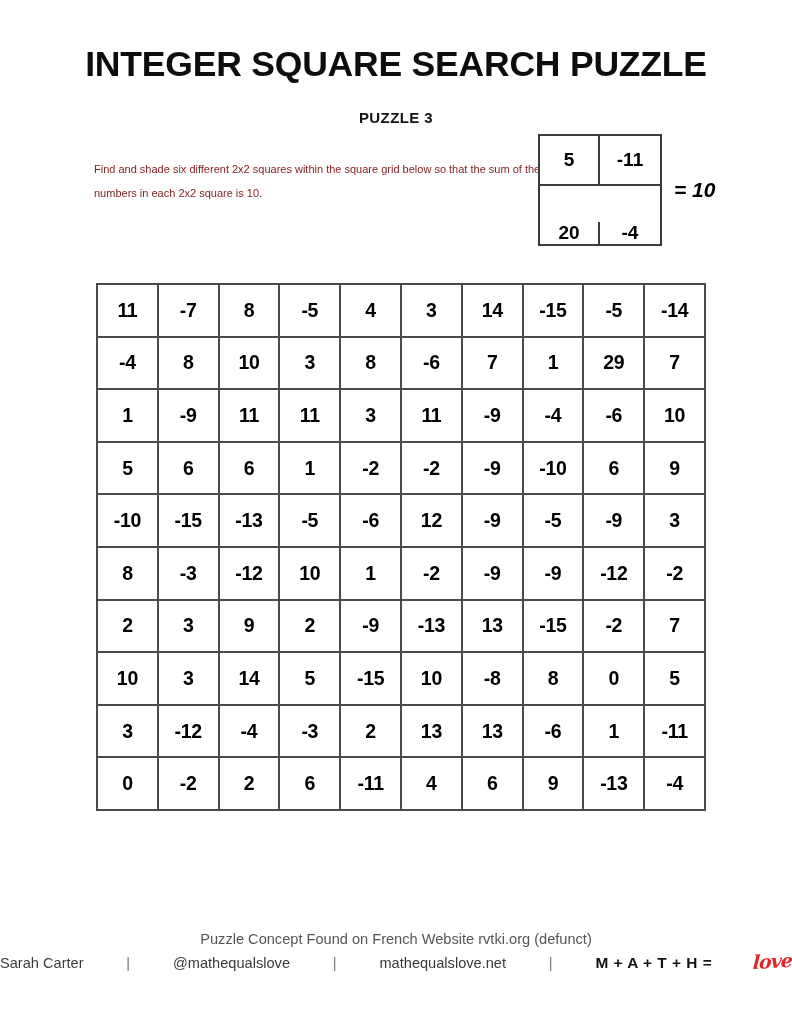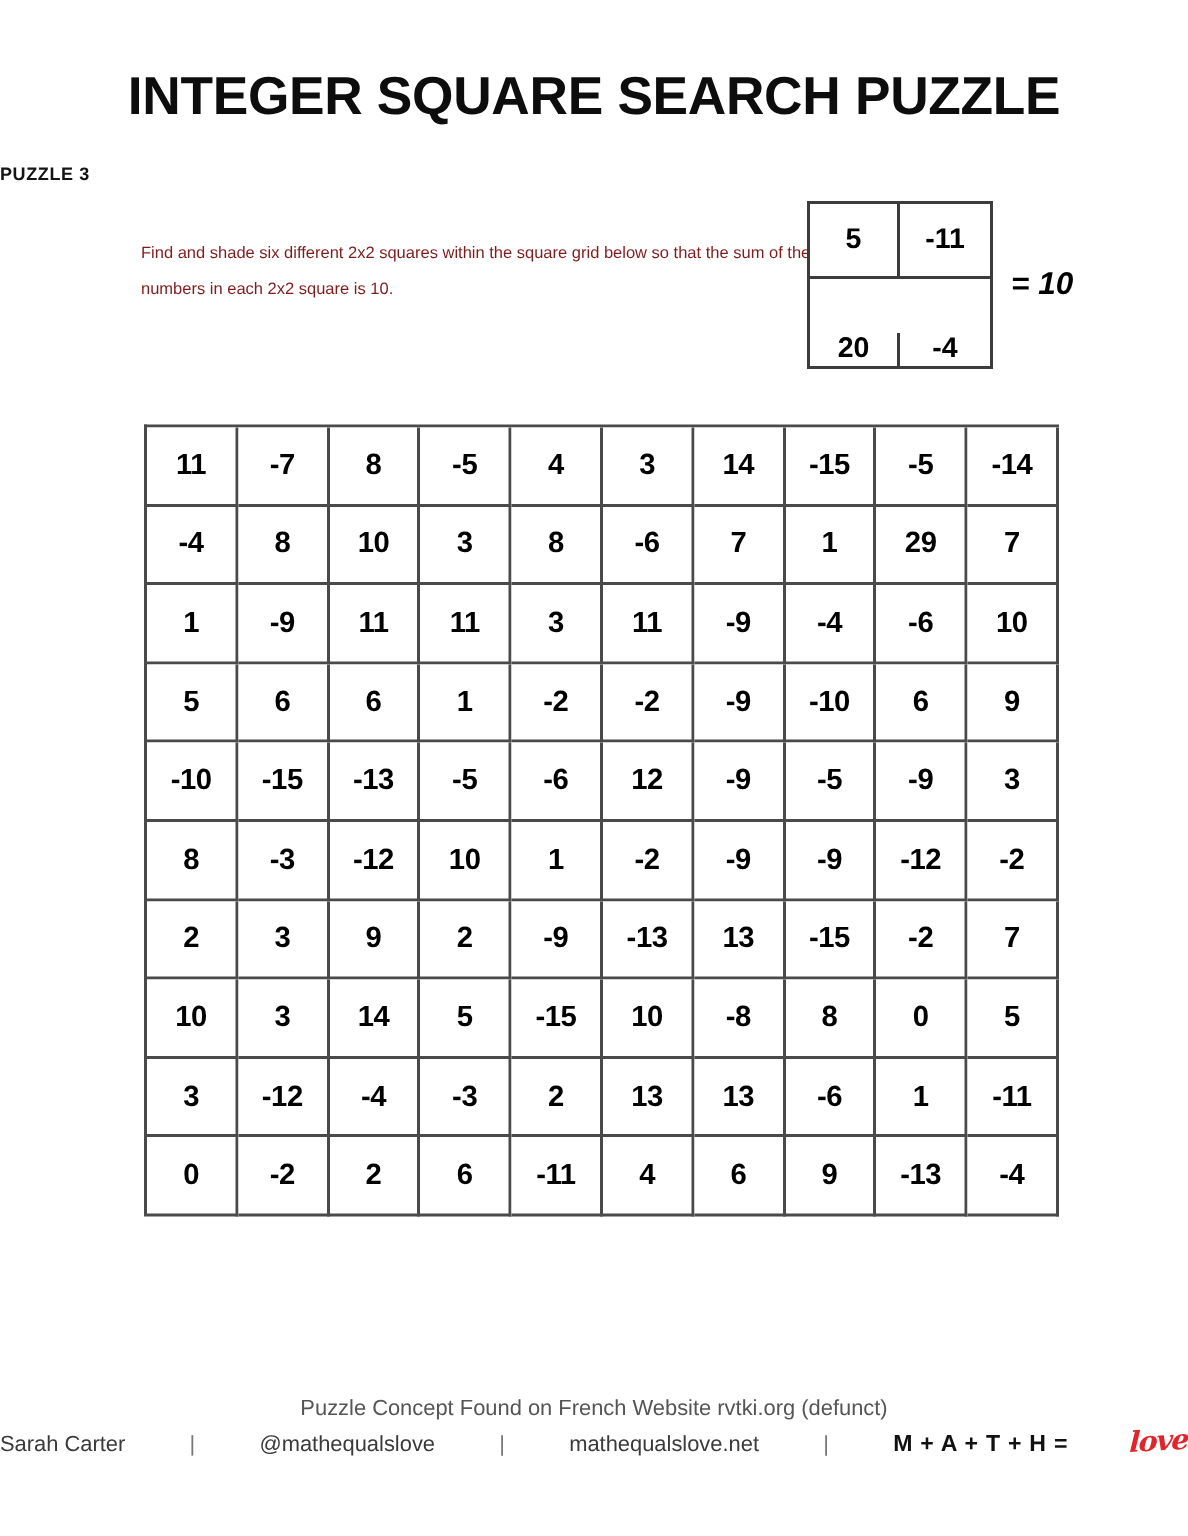--- a/index.html
+++ b/index.html
@@ -36,21 +36,22 @@
     letter-spacing: -0.2px;
     color: #0d0d0d;
     white-space: nowrap;
   }
 
   .subtitle {
     position: absolute;
     top: 109px;
     left: 0;
     width: 792px;
-    font-size: 12px;
+    text-align: center;
+    font-size: 15px;
     font-weight: bold;
     letter-spacing: 0.4px;
     color: #141414;
   }
 
   
   .instructions {
     position: absolute;
     top: 158px;
     left: 94px;

